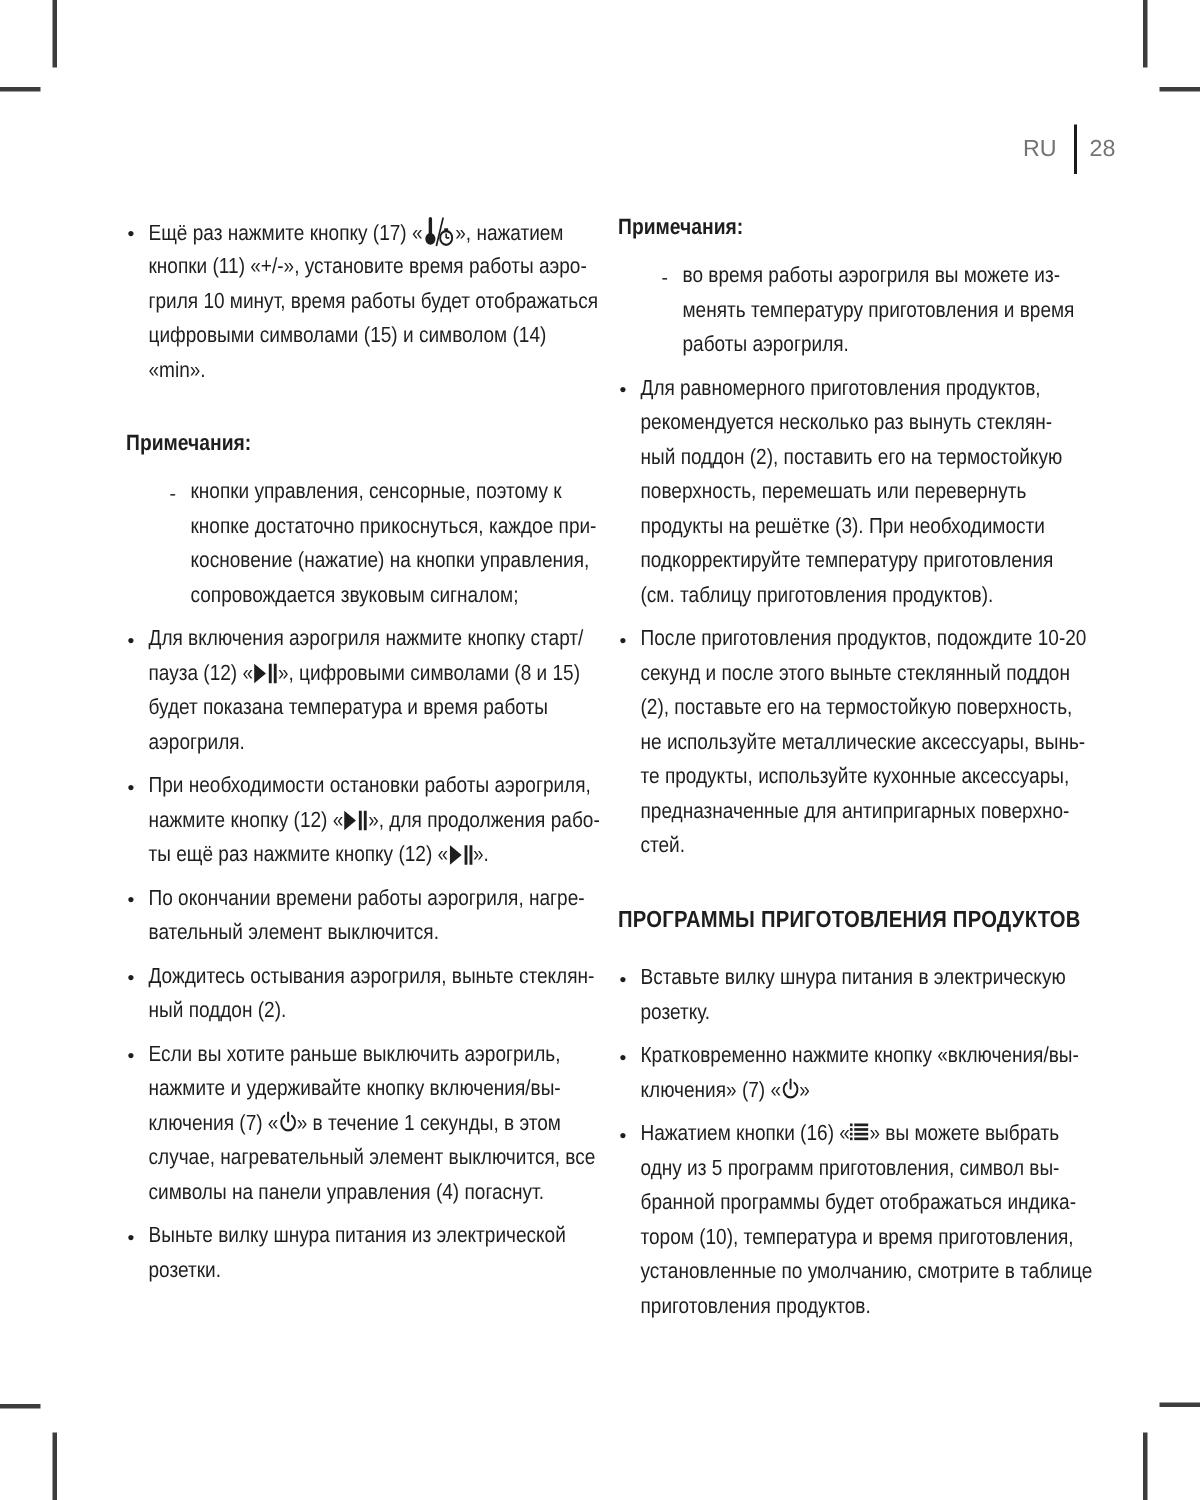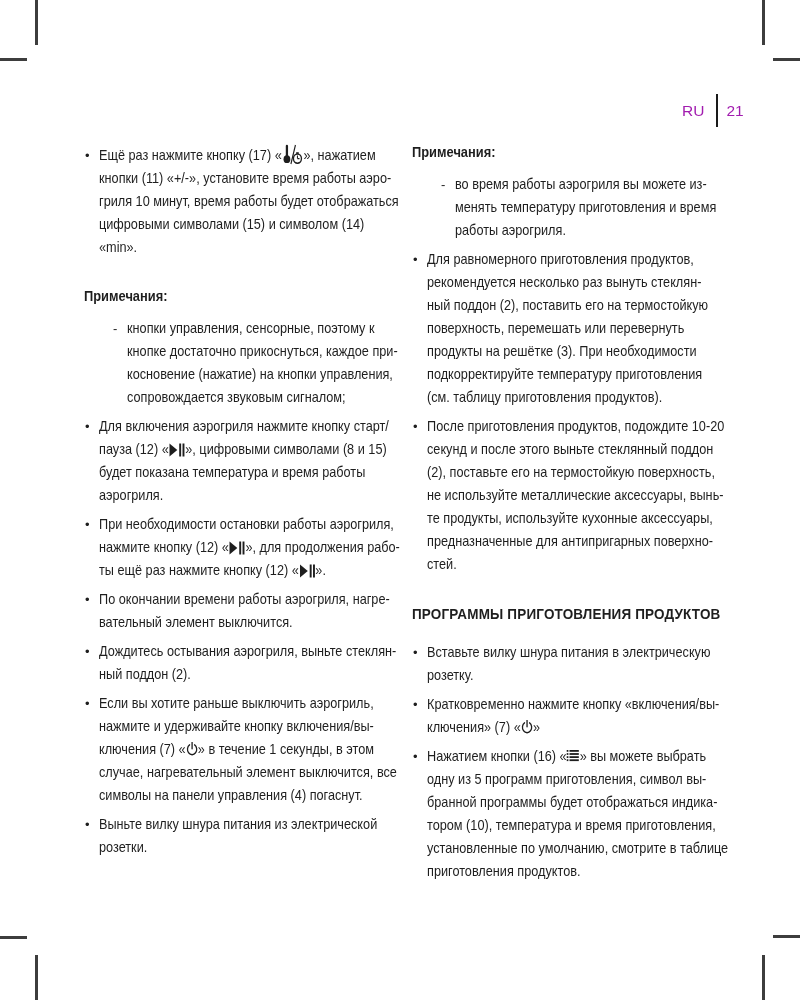--- a/index.html
+++ b/index.html
@@ -6,22 +6,22 @@
   body{
     width:800px;height:1000px;background:#ffffff;
     font-family:"Liberation Sans", sans-serif;
     color:#1e1e1e;position:relative;overflow:hidden;
   }
   .page{position:absolute;inset:0;background:#fff;}
   .crop{position:absolute;background:#3d3d3d;}
   .crop.v{width:3px;height:45px;}
   .crop.h{width:27px;height:3px;}
   .page-header{
-    position:absolute;top:94px;left:682px;height:33px;
-    display:flex;align-items:center;font-size:15.5px;color:#a21caf;justify-content:space-between;
+    position:absolute;top:83px;left:682px;height:33px;
+    display:flex;align-items:center;font-size:15.5px;color:#737373;justify-content:space-between;
   }
   .hdr-bar{width:2px;height:33px;background:#1a1a1a;margin:0 8px 0 12px;}
   .col{position:absolute;font-size:14.6px;}
   .col-left{left:84px;top:144px;width:312px;}
   .col-right{left:412px;top:141px;width:336px;}
   .line{white-space:nowrap;height:23px;line-height:23px;
         transform:scaleX(0.87);transform-origin:0 50%;}
   .item{position:relative;padding-left:15px;}
   .item+.item{margin-top:6px;}
   .item>.marker{position:absolute;left:1px;top:0;line-height:23px;font-size:13px;}
@@ -53,21 +53,21 @@
   <div class="crop v" style="left:762px;top:0;" data-name="crop-mark"></div>
   <div class="crop h" style="left:773px;top:58px;" data-name="crop-mark"></div>
   <div class="crop h" style="left:0;top:936px;" data-name="crop-mark"></div>
   <div class="crop v" style="left:35px;top:955px;" data-name="crop-mark"></div>
   <div class="crop h" style="left:773px;top:935px;" data-name="crop-mark"></div>
   <div class="crop v" style="left:762px;top:955px;" data-name="crop-mark"></div>
 
   <div class="page-header" data-name="page-header">
     <span data-name="header-language">RU</span>
     <span class="hdr-bar" data-name="header-divider"></span>
-    <span data-name="header-page-number">21</span>
+    <span data-name="header-page-number">28</span>
   </div>
 
   <div class="col col-left" data-name="left-column">
       <div class="item bullet" data-name="bullet-item">
         <span class="marker" data-name="bullet-marker">•</span>
         <div class="line" data-name="text-line">Ещё раз нажмите кнопку (17) «<span class="icon" data-name="thermometer-timer-icon"><svg width="25" height="21" viewBox="0 0 25 21">
               <line x1="6" y1="2" x2="6" y2="11.5" stroke="#1e1e1e" stroke-width="2.6" stroke-linecap="round"></line>
               <circle cx="6" cy="15.2" r="3.9" fill="#1e1e1e"></circle>
               <line x1="15.8" y1="1" x2="10.6" y2="20" stroke="#1e1e1e" stroke-width="1.3"></line>
               <rect x="16.6" y="8.2" width="3" height="1.7" fill="#1e1e1e"></rect>

